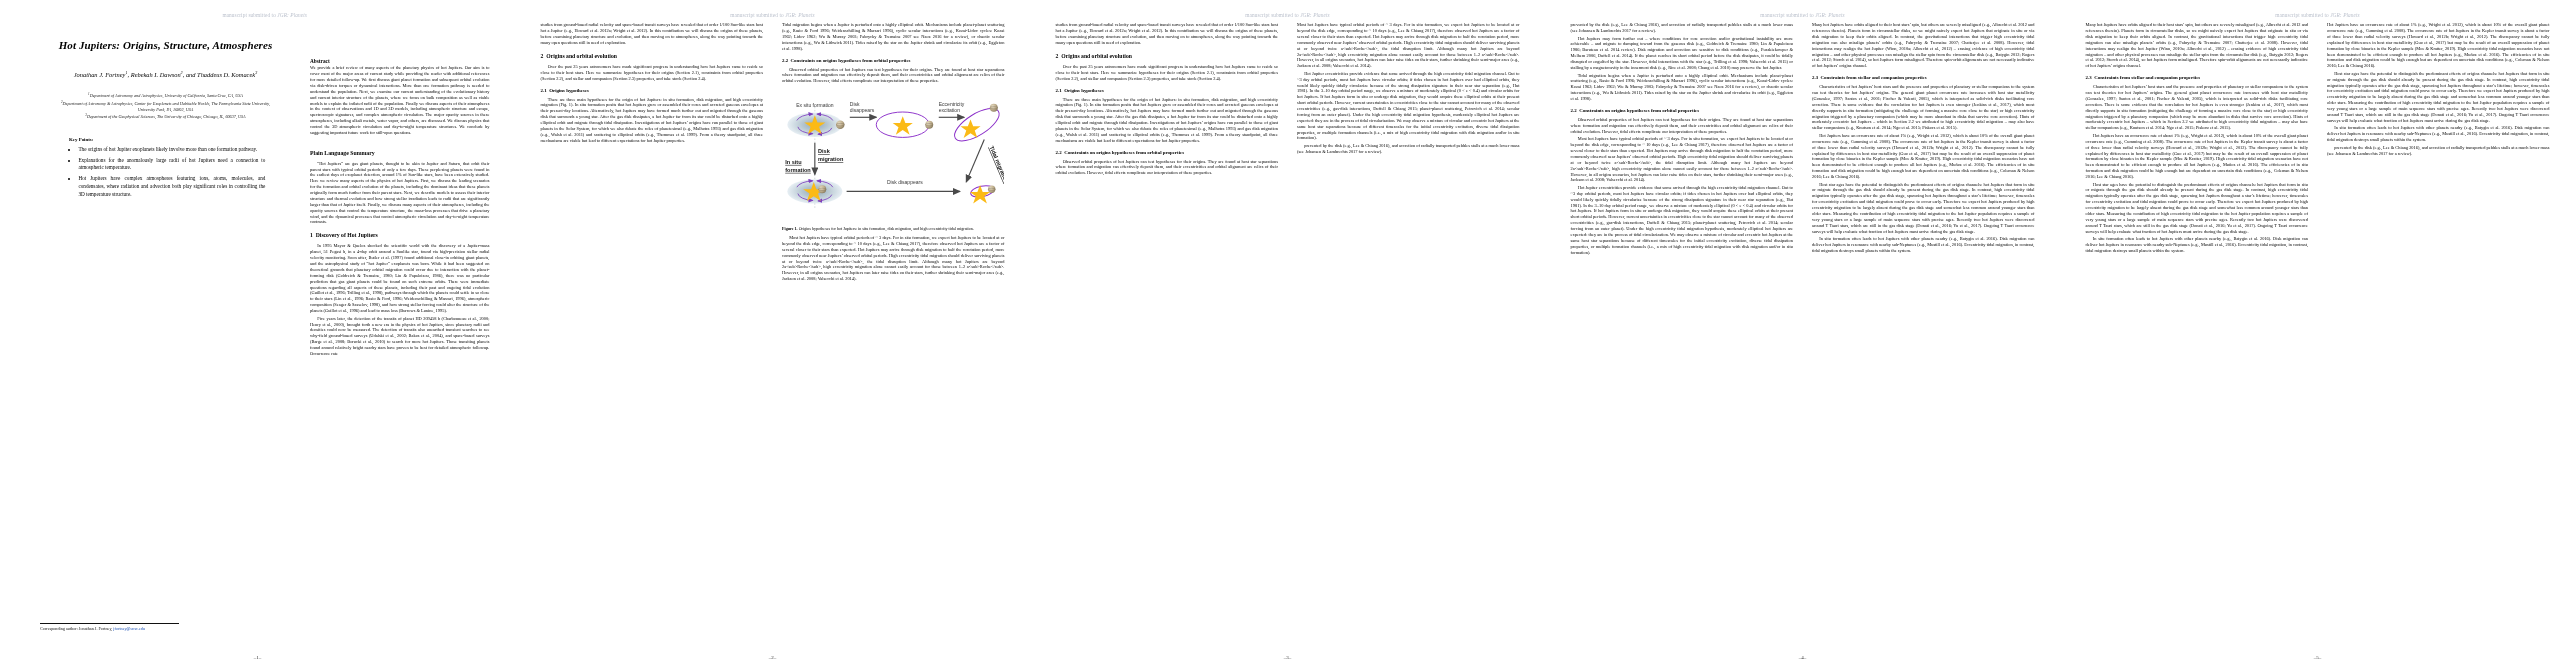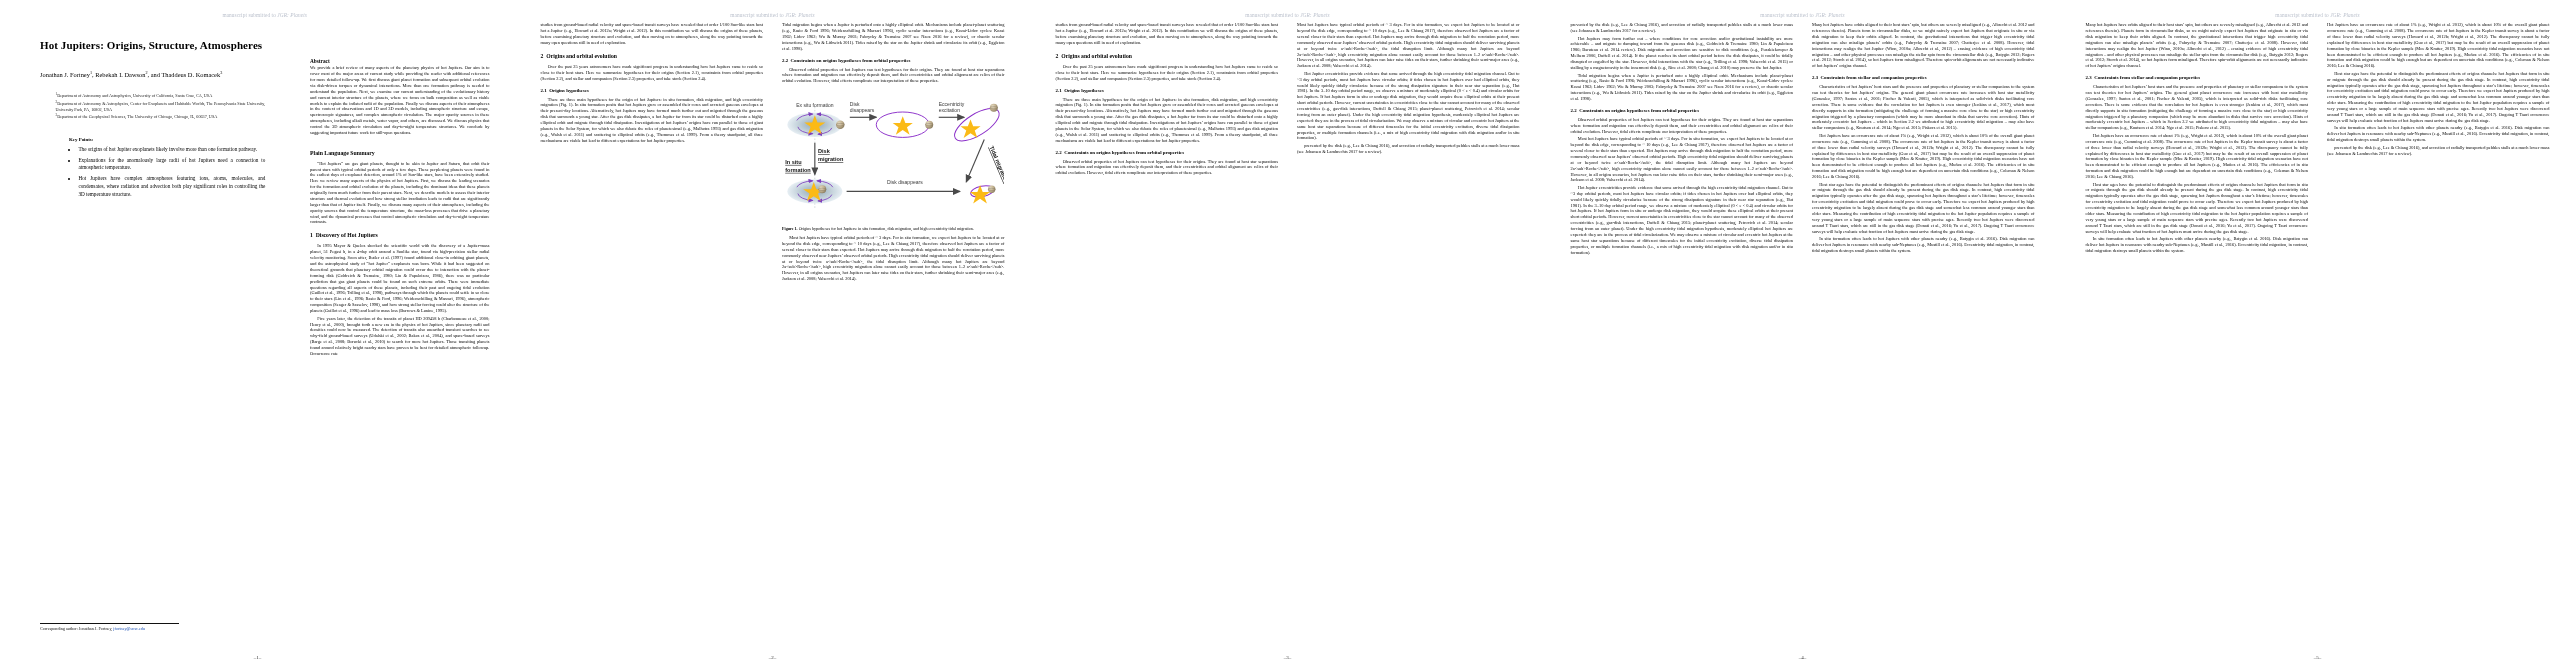--- a/index.html
+++ b/index.html
@@ -33,21 +33,21 @@
     letter-spacing:0.1px;margin-bottom:3.3px;height:6.7px;
   }
   .runhead i{font-style:italic;}
 
   .folio{
     position:absolute;left:0;right:0;bottom:6.7px;
     text-align:center;font-size:5px;color:#2b2b2b;
   }
 
   
-  .titleblock{text-align:left;margin:16.7px 0 0 0;}
+  .titleblock{text-align:center;margin:16.7px 0 0 0;font-style:italic;}
   .doc-title{
     font-size:11px;font-weight:bold;letter-spacing:0.1px;margin:0 0 19px 0;
   }
   .authors{font-size:6.4px;margin:0 0 14.5px 0;}
   .authors sup{font-size:4.2px;vertical-align:super;}
   .affils{font-size:4.2px;line-height:1.42;color:#1a1a1a;margin:0 0 16.7px 0;}
   .affils div{padding:0 15.6px;}
   .affils sup{font-size:3.2px;vertical-align:super;}
 
   .keypoints{margin:16.7px 25.6px 0 29px;text-align:left;}

